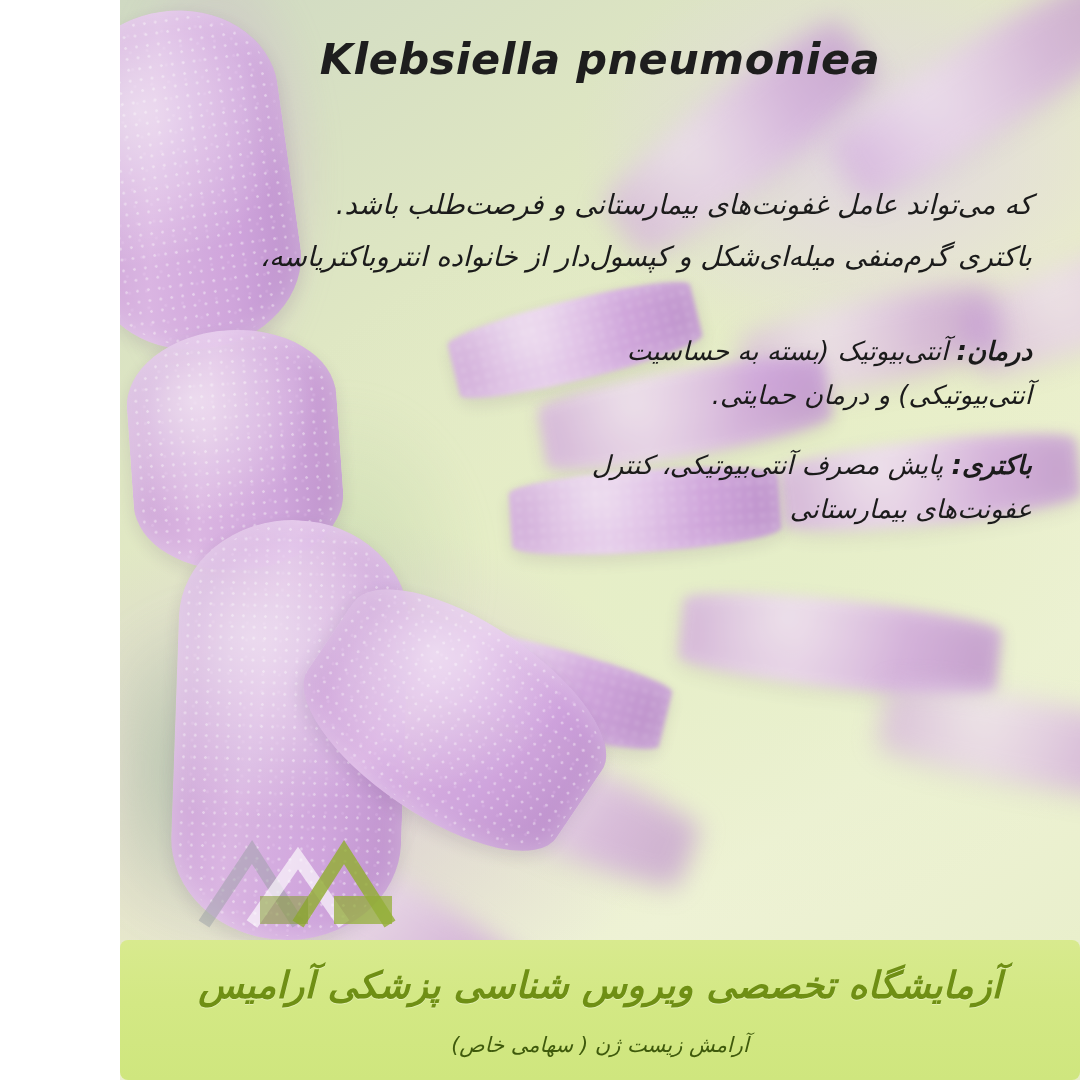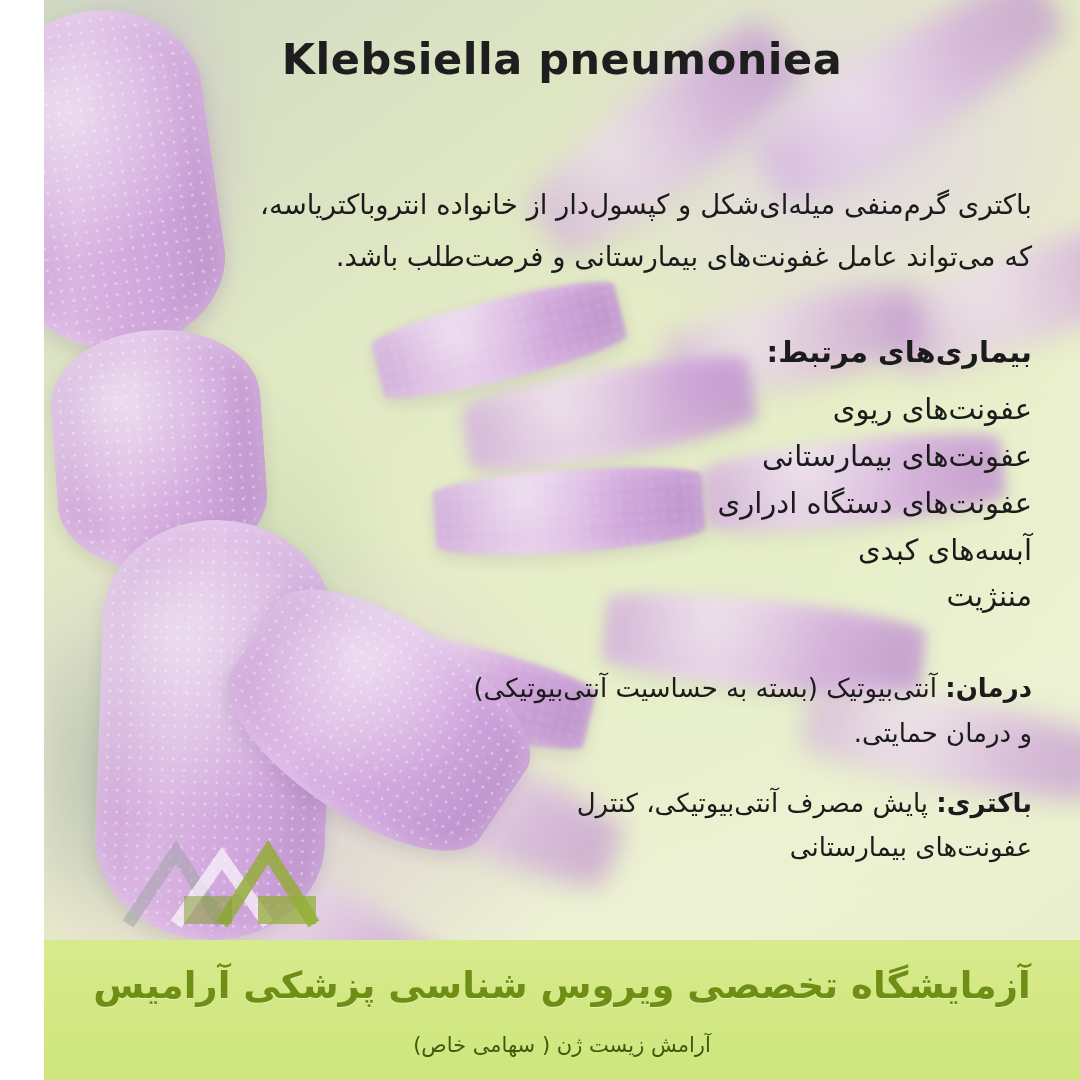--- a/index.html
+++ b/index.html
@@ -2,24 +2,25 @@
 <html lang="fa" dir="rtl"><head>
 <meta charset="utf-8">
 <style>
   html, body {
     margin: 0;
     padding: 0;
     background: #ffffff;
   }
   .canvas {
     position: relative;
-    width: 1036px;
+    width: 960px;
     height: 1080px;
     overflow: hidden;
     font-family: "DejaVu Sans", sans-serif;
+    font-style: italic;
   }
 
   
   .bg {
     position: absolute;
     inset: 0;
     background:
       radial-gradient(ellipse 420px 300px at 78% 14%, rgba(226,208,235,0.75), rgba(226,208,235,0) 70%),
       radial-gradient(ellipse 520px 380px at 20% 72%, rgba(206,175,219,0.55), rgba(206,175,219,0) 70%),
       radial-gradient(ellipse 700px 500px at 62% 52%, rgba(228,238,200,0.85), rgba(228,238,200,0) 72%),
@@ -124,20 +125,21 @@
   .footer {
     position: absolute;
     left: 0; right: 0; bottom: 0;
     height: 140px;
     background: linear-gradient(180deg, #d8ea8e 0%, #d3e884 45%, #cfe67e 100%);
     display: flex;
     flex-direction: column;
     align-items: center;
     justify-content: center;
     gap: 14px;
+    border-radius: 8px;
   }
   .footer-main {
     font-size: 37px;
     font-weight: 700;
     color: #6f8f14;
     letter-spacing: .5px;
     text-shadow: 0 1px 0 rgba(255,255,255,.35);
   }
   .footer-sub {
     font-size: 21px;
@@ -172,34 +174,24 @@
   <div class="rod speckle" style="left:-40px;  top:10px;  width:210px; height:340px; transform:rotate(-8deg); border-radius:50% / 26%;"></div>
   <div class="rod speckle" style="left:10px;   top:330px; width:210px; height:240px; transform:rotate(-4deg); border-radius:50% / 30%;"></div>
   <div class="rod speckle" style="left:55px;   top:520px; width:230px; height:420px; transform:rotate(2deg);  border-radius:50% / 24%;"></div>
   <div class="rod speckle" style="left:185px;  top:620px; width:300px; height:200px; transform:rotate(34deg); border-radius:50% / 30%;"></div>
 
   <div class="title">Klebsiella pneumoniea</div>
 
   <div class="body">
 
     <div class="intro">
+      <span class="line">که می‌تواند عامل غفونت‌های بیمارستانی و فرصت‌طلب باشد.</span>
       <span class="line">باکتری گرم‌منفی میله‌ای‌شکل و کپسول‌دار از خانواده انتروباکتریاسه،</span>
-      <span class="line">که می‌تواند عامل غفونت‌های بیمارستانی و فرصت‌طلب باشد.</span>
     </div>
 
-    <div class="section">
-      <div class="section-title">بیماری‌های مرتبط:</div>
-      <ul class="list">
-        <li>عفونت‌های ریوی</li>
-        <li>عفونت‌های بیمارستانی</li>
-        <li>عفونت‌های دستگاه ادراری</li>
-        <li>آبسه‌های کبدی</li>
-        <li>مننژیت</li>
-      </ul>
-    </div>
 
     <div class="kv">
       <p>
         <span class="k">درمان:</span>
         <span>آنتی‌بیوتیک (بسته به حساسیت آنتی‌بیوتیکی) و درمان حمایتی.</span>
       </p>
       <p>
         <span class="k">باکتری:</span>
         <span>پایش مصرف آنتی‌بیوتیکی، کنترل عفونت‌های بیمارستانی</span>
       </p>

